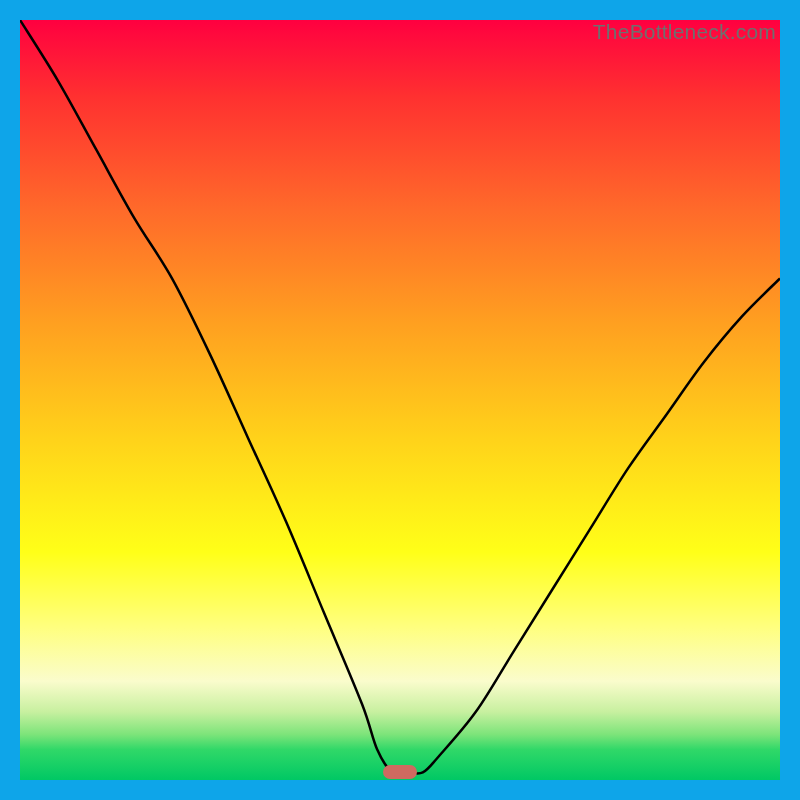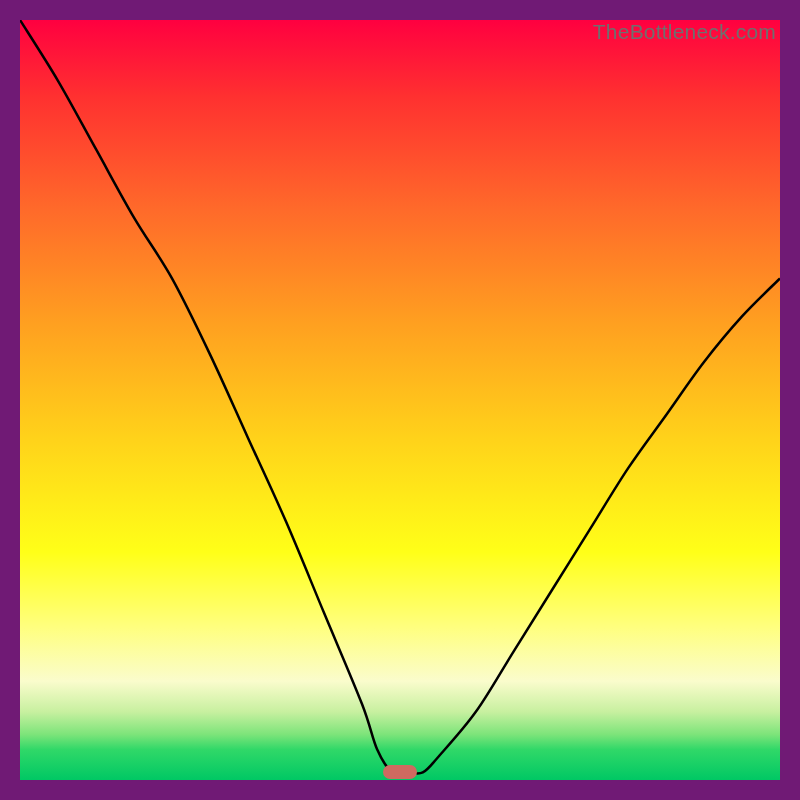--- a/index.html
+++ b/index.html
@@ -8,21 +8,21 @@
     width: 800px;
     height: 800px;
     background: #000;
     font-family: Arial, Helvetica, sans-serif;
     overflow: hidden;
   }
   .frame {
     position: relative;
     width: 800px;
     height: 800px;
-    background: #701a75;
+    background: #0ea5e9;
     text-align: right;
   }
   .plot-area {
     position: absolute;
     left: 20px;
     top: 20px;
     width: 760px;
     height: 760px;
     background: linear-gradient(to bottom,
       #ff0040 0%,

